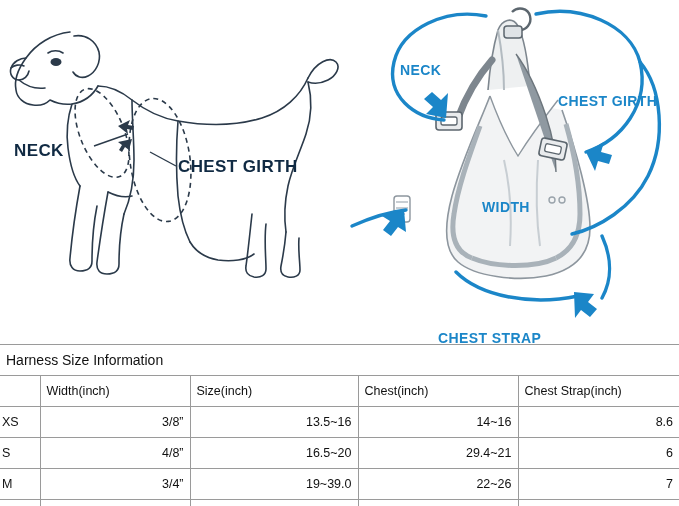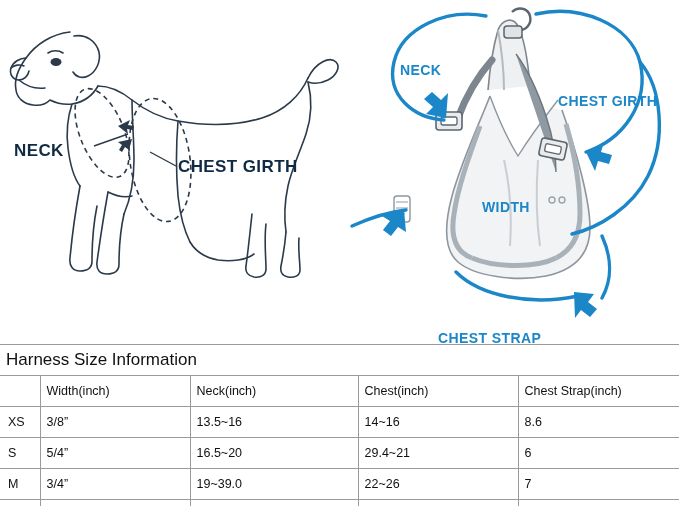--- a/index.html
+++ b/index.html
@@ -76,32 +76,32 @@
   }
   table.size-table td:first-child {
     border-left: none;
   }
   table.size-table tr td:last-child {
     border-right: none;
   }
   .title-row td {
     text-align: left;
     padding-left: 10px;
-    font-size: 17px;
+    font-size: 14px;
     height: 26px;
   }
   .head-row td {
     text-align: left;
   }
   .data-row td {
-    text-align: left;
+    text-align: right;
   }
   .data-row td.rowlabel {
     text-align: left;
-    padding-left: 8px;
+    padding-left: 2px;
   }
 </style>
 </head>
 <body>
 
 <div class="page">
 
   <div class="illustrations">
 
     <div class="panel panel-left">
@@ -253,34 +253,34 @@
         <col style="width:160px">
         <col style="width:161px">
       </colgroup>
       <tbody>
         <tr class="title-row">
           <td colspan="5">Harness Size Information</td>
         </tr>
         <tr class="head-row">
           <td></td>
           <td>Width(inch)</td>
-          <td>Neck(inch)</td>
+          <td>Size(inch)</td>
           <td>Chest(inch)</td>
           <td>Chest Strap(inch)</td>
         </tr>
         <tr class="data-row">
           <td class="rowlabel">XS</td>
           <td>3/8”</td>
           <td>13.5~16</td>
           <td>14~16</td>
           <td>8.6</td>
         </tr>
         <tr class="data-row">
           <td class="rowlabel">S</td>
-          <td>5/4”</td>
+          <td>4/8”</td>
           <td>16.5~20</td>
           <td>29.4~21</td>
           <td>6</td>
         </tr>
         <tr class="data-row">
           <td class="rowlabel">M</td>
           <td>3/4”</td>
           <td>19~39.0</td>
           <td>22~26</td>
           <td>7</td>

